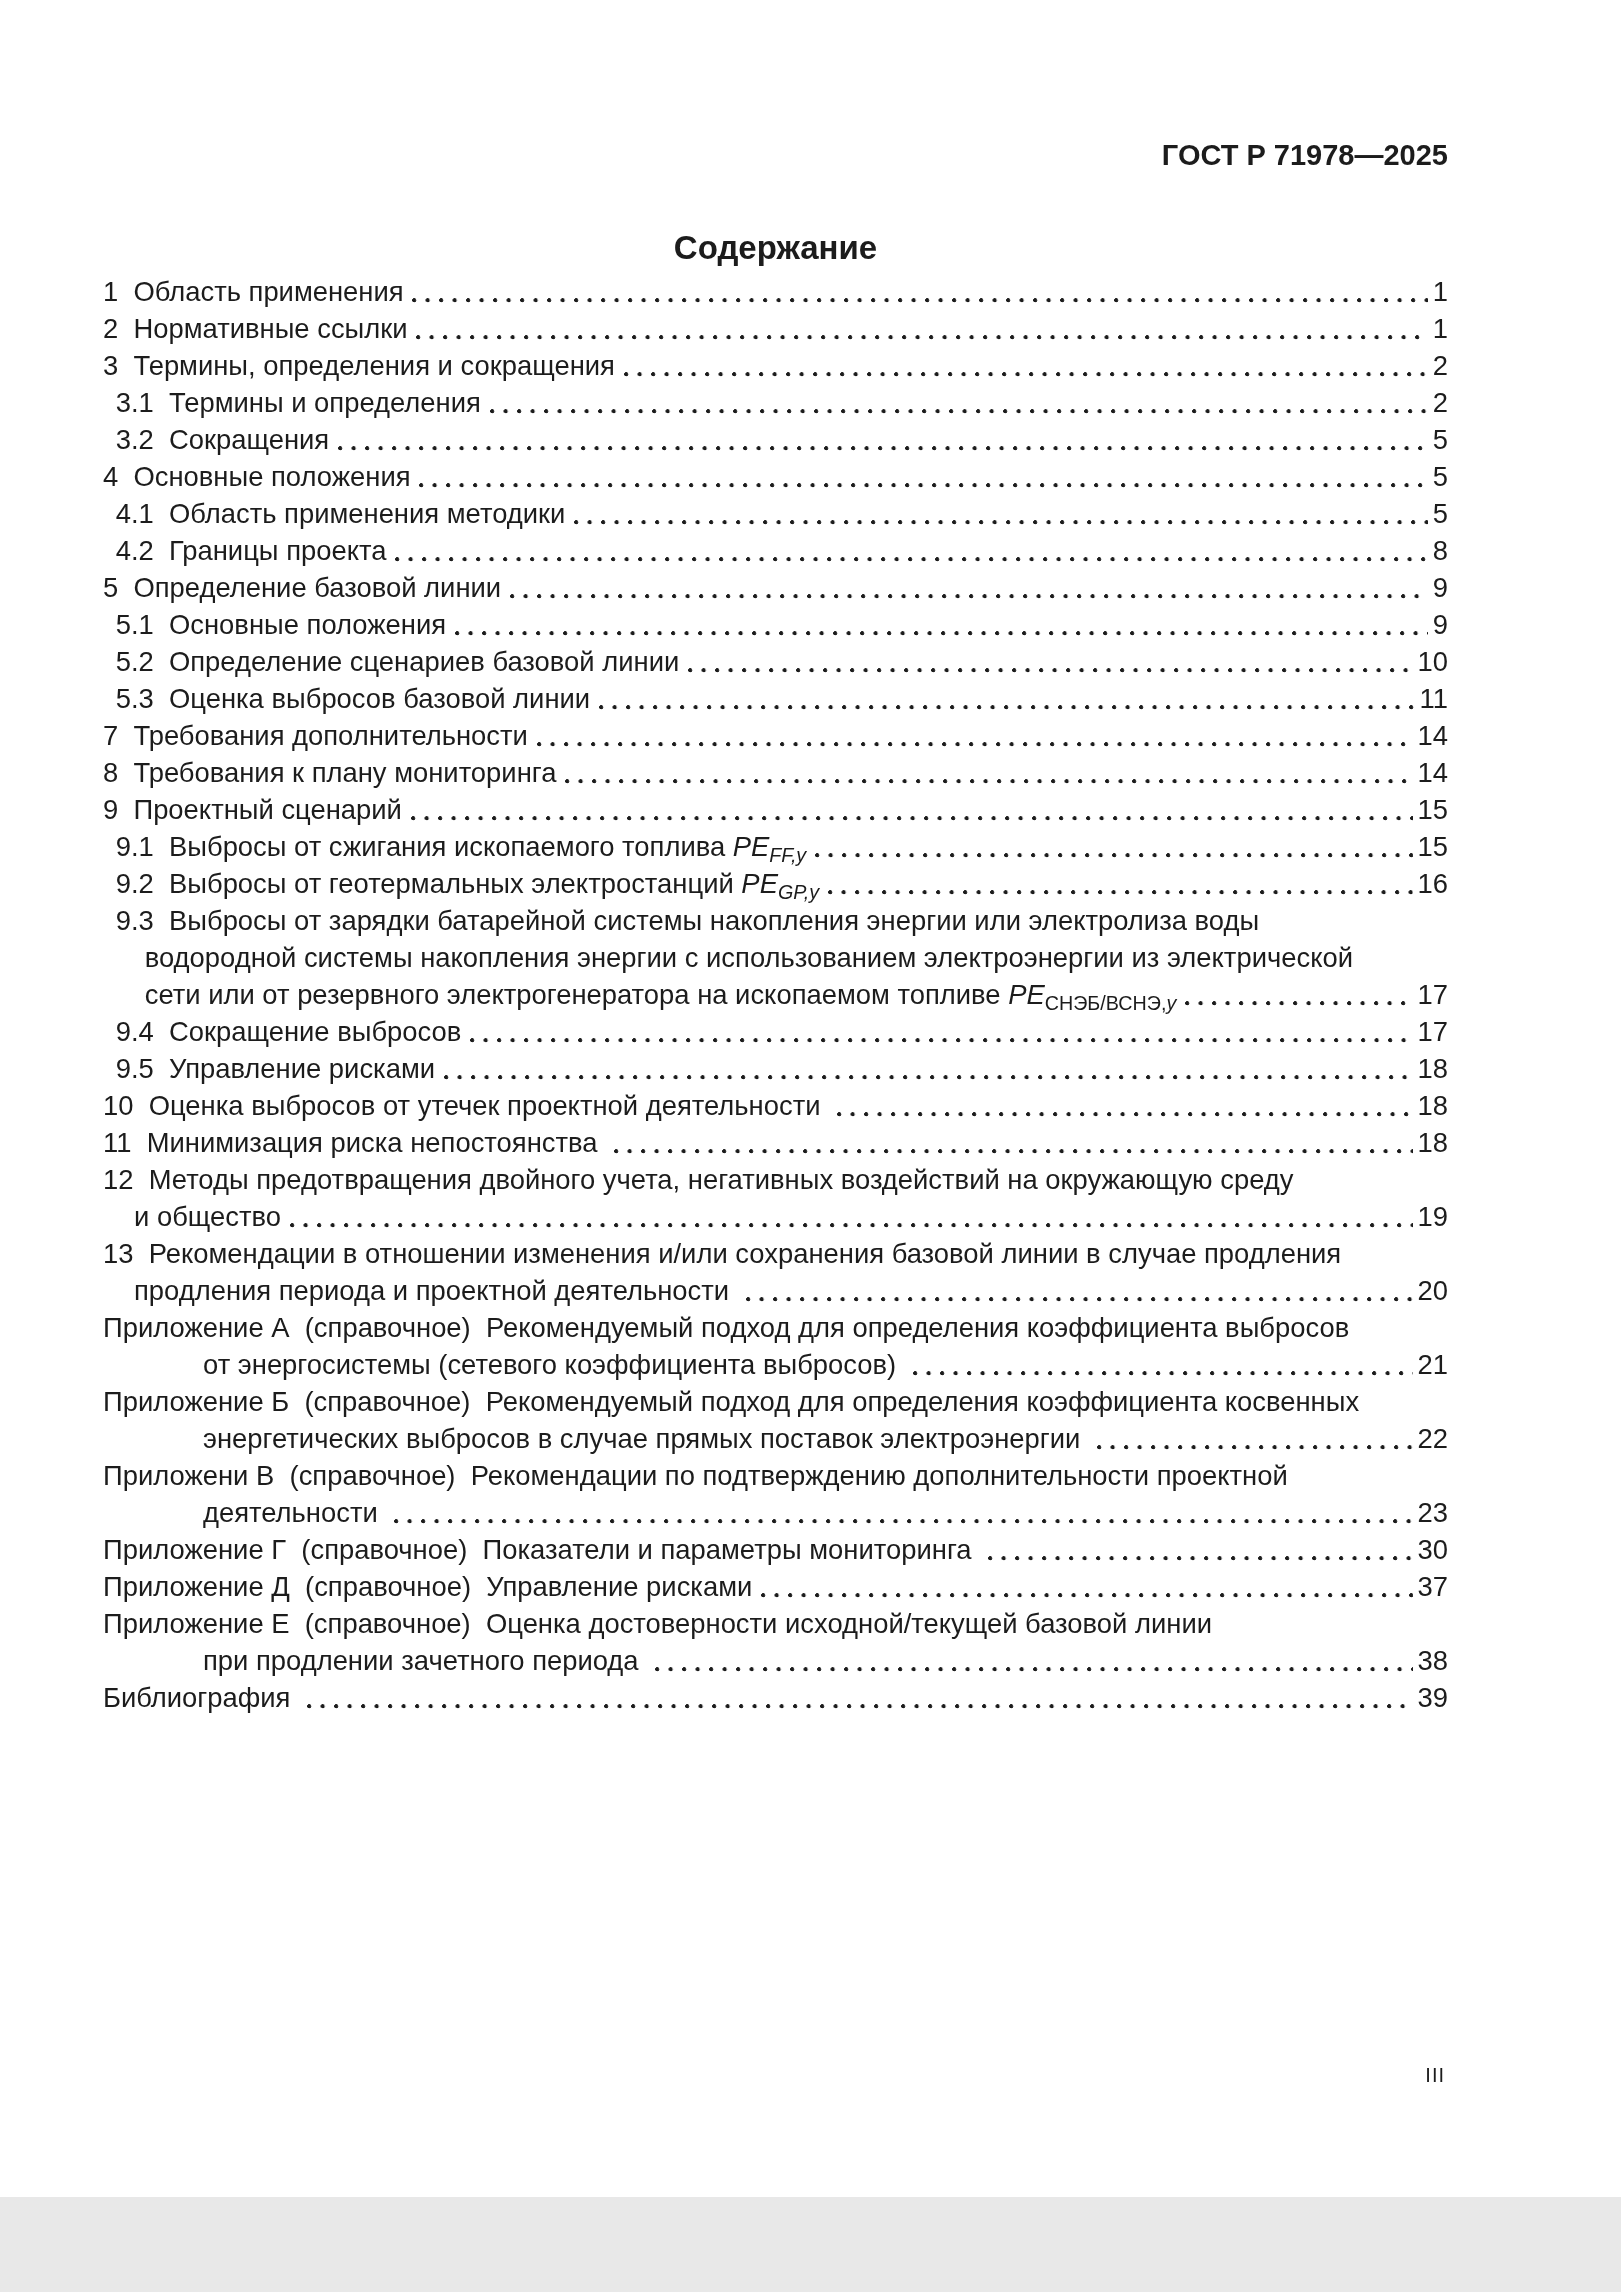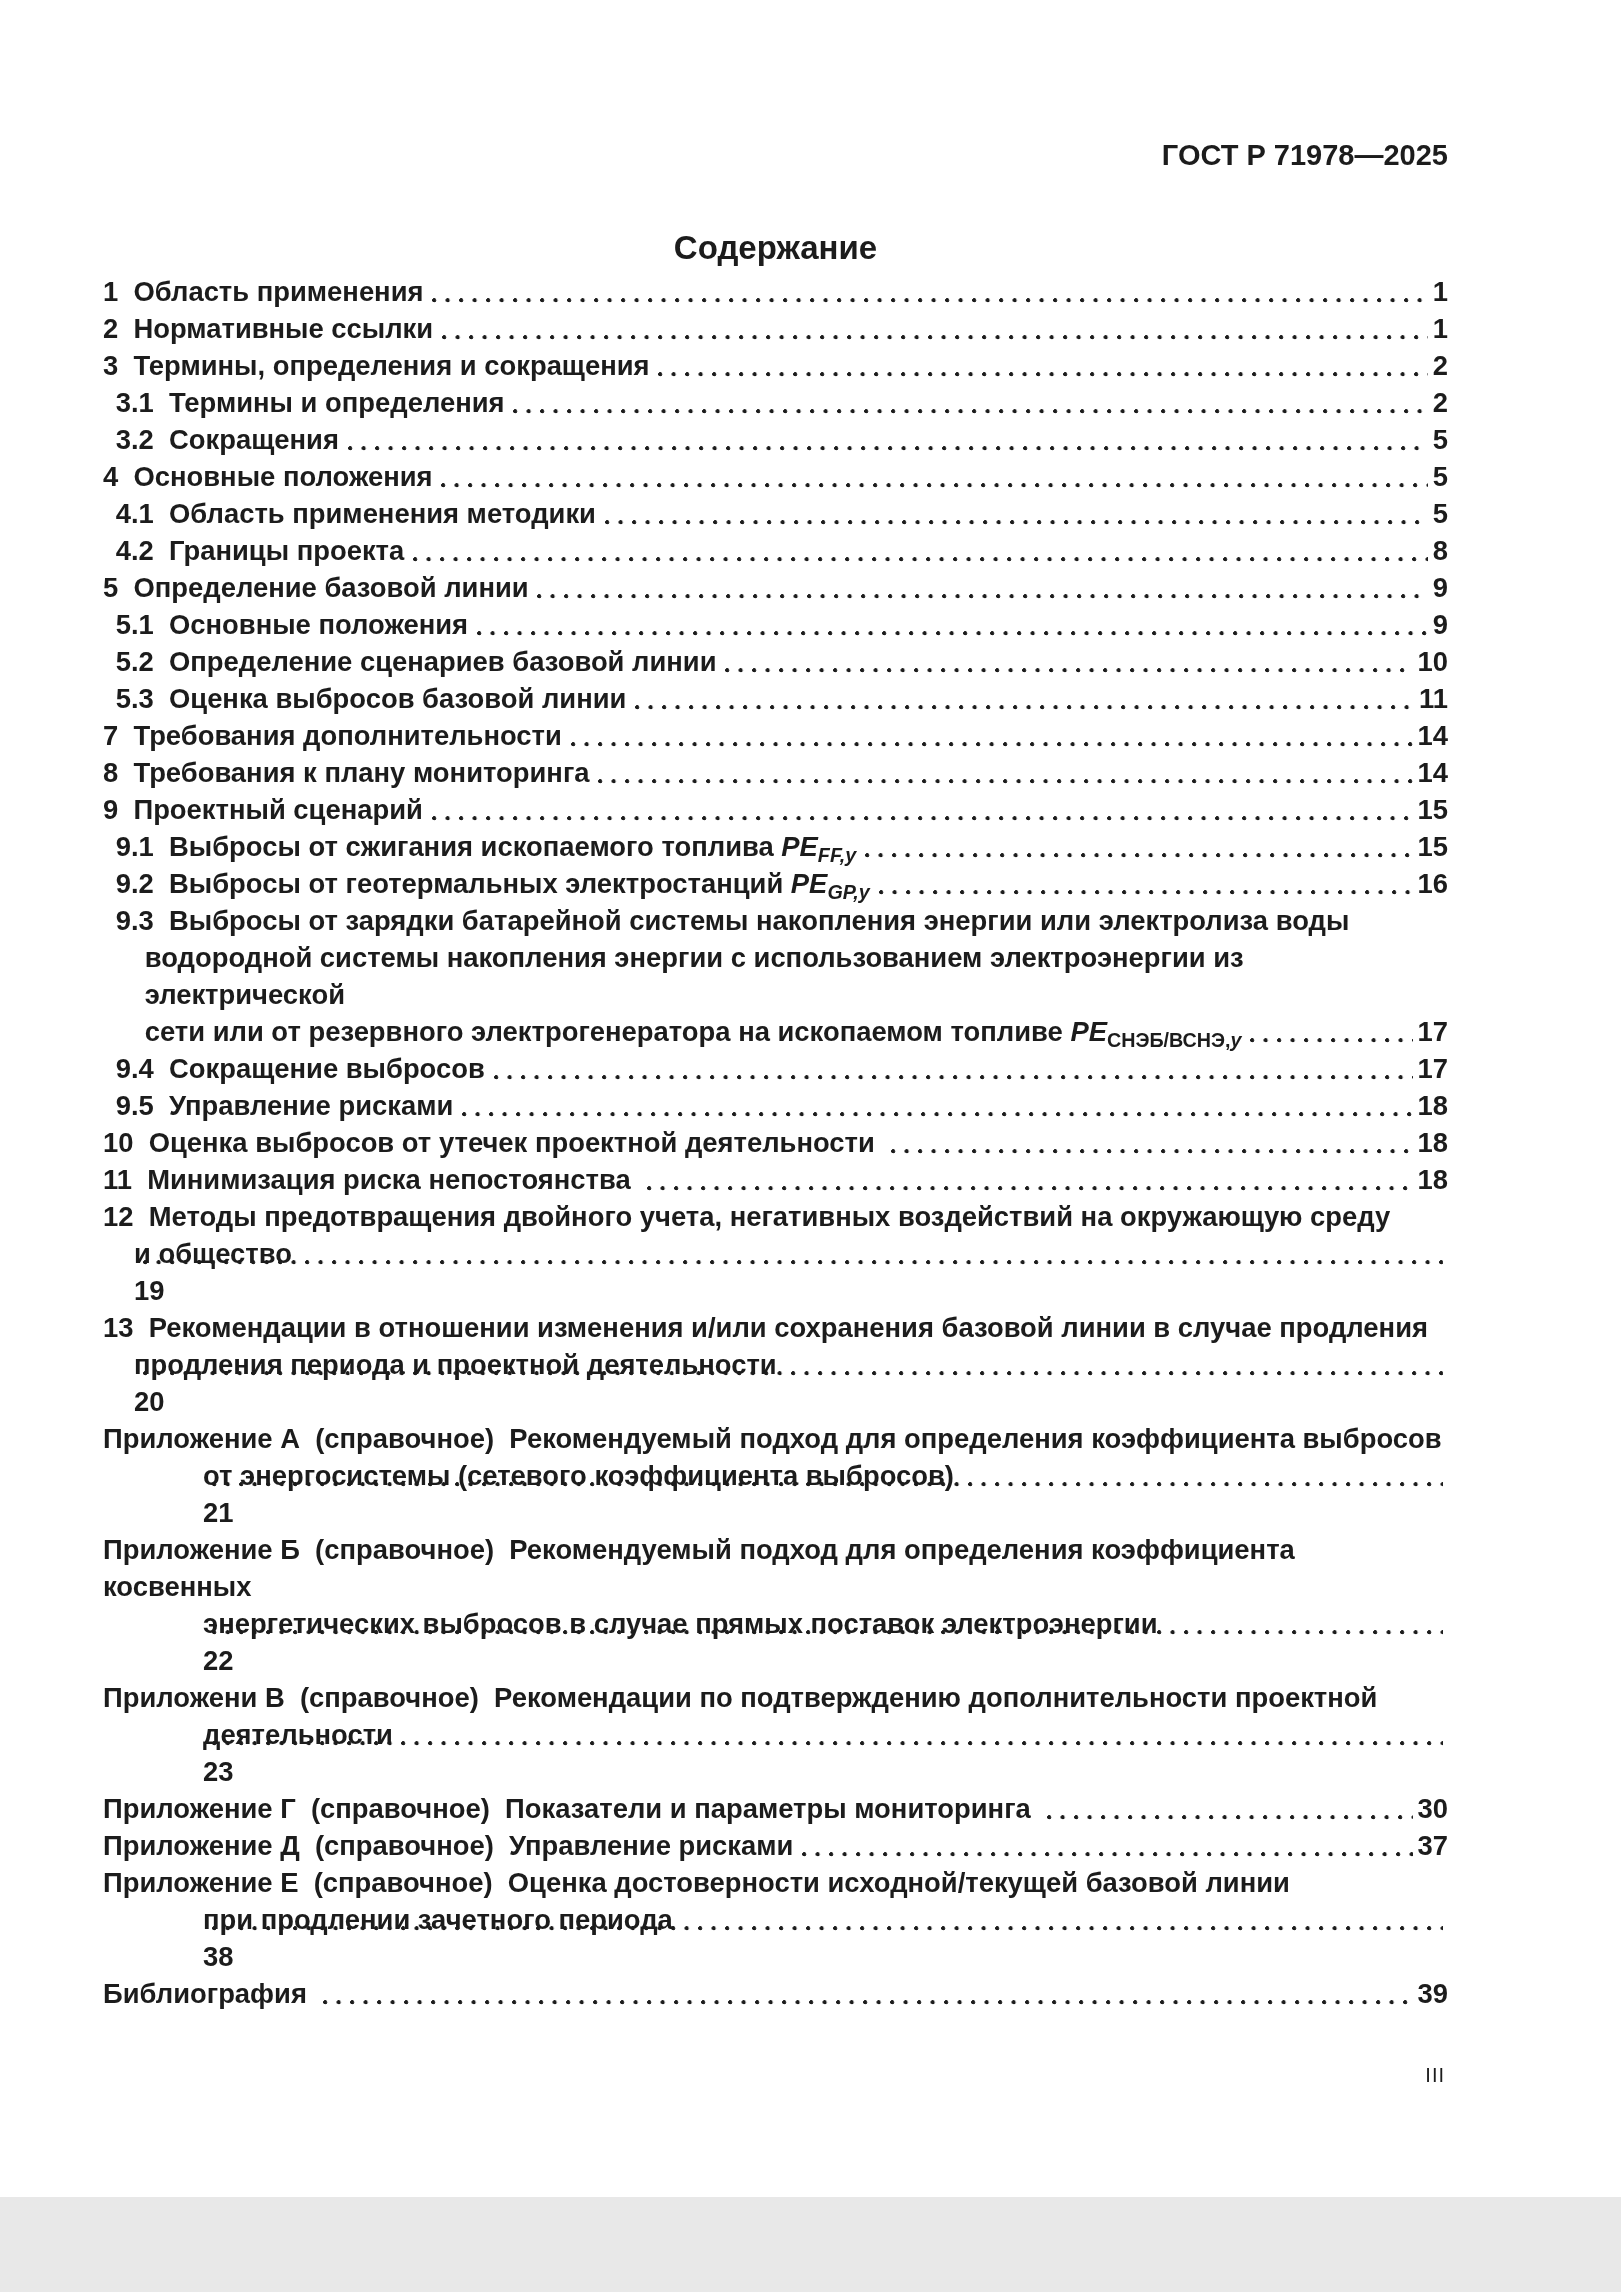--- a/index.html
+++ b/index.html
@@ -16,24 +16,24 @@
     position:absolute;top:139px;left:103px;right:173px;
     text-align:right;font-weight:bold;font-size:29px;line-height:33px;
   }
   .title{
     position:absolute;top:216px;left:103px;right:173px;margin:12px;
     text-align:center;font-weight:bold;font-size:33px;line-height:39px;
   }
   .toc{position:absolute;top:273px;left:103px;right:173px;}
   .toc-entry{margin:0;}
   .toc-entry.lvl2{padding-left:12.7px;}
-  .toc-line{white-space:nowrap;font-weight:bold;}
+  .toc-line{white-space:nowrap;}
   .toc-line.last{display:flex;align-items:stretch;}
   .toc-line .txt{white-space:pre-wrap;flex:0 0 auto;}
-  .lvl1 .toc-line.cont{padding-left:31px;flex-direction:column;}
+  .lvl1 .toc-line.cont{padding-left:31px;}
   .lvl2 .toc-line.cont{padding-left:29px;}
   .appendix .toc-line.cont{padding-left:100px;}
   .leader{flex:1 1 auto;min-width:17.6px;position:relative;}
   .leader::after{
     content:"";position:absolute;left:8.8px;right:4.9px;bottom:6.9px;height:4.9px;
     background-image:radial-gradient(circle at 2.2px 2.2px,#1c1c1c 1.8px,rgba(0,0,0,0) 2.3px);
     background-size:13.5px 4.9px;background-repeat:repeat-x;
   }
   .pg{flex:0 0 auto;}
   .it{font-style:italic;}

